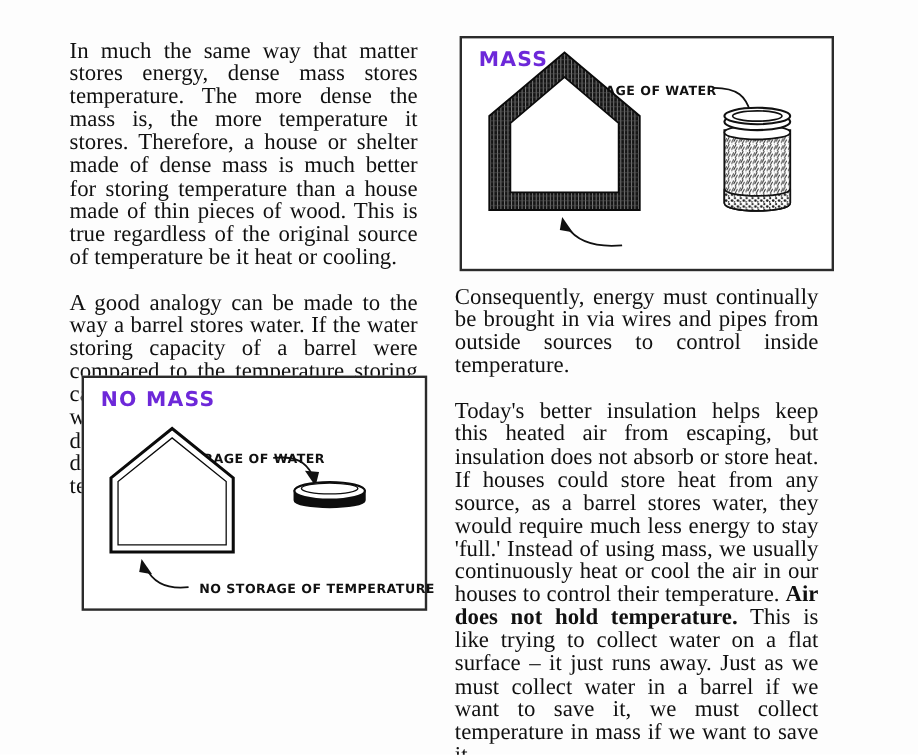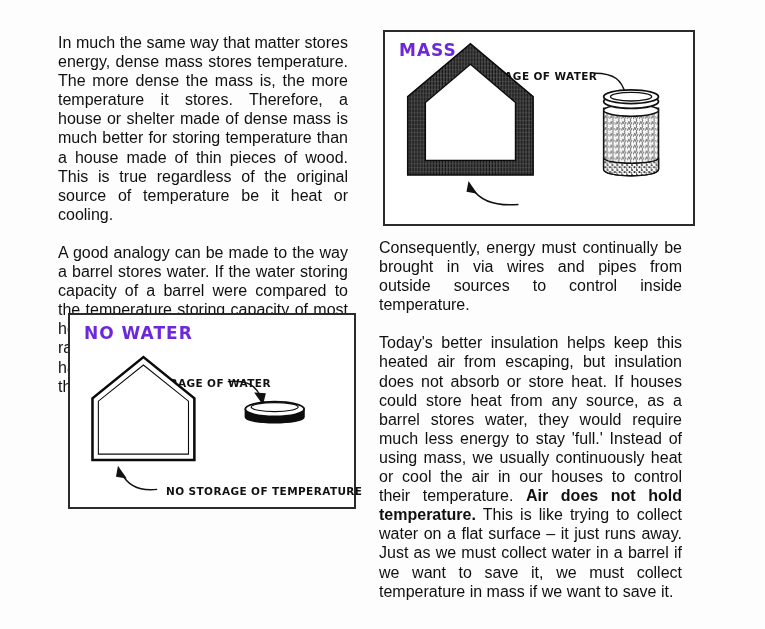--- a/index.html
+++ b/index.html
@@ -19,22 +19,22 @@
     position: absolute;
     left: 0; top: 0;
     width: 765px;
     height: 629px;
     background: #fdfdfd;
   }
 
   
   .col {
     position: absolute;
-    font-family: Liberation Sans, sans-serif;
-    font-size: 16px;
+    font-family: Liberation Serif, serif;
+    font-size: 19px;
     line-height: 19.1px;
     text-align: justify;
     color: #101010;
   }
   .col-left  { left: 58px; top: 33px; width: 290px; }
   .col-right { left: 379px; top: 238px; width: 303px; }
 
   .para { margin: 0 0 0 0; text-align: justify; }
   .para + .para { margin-top: 19px; }
   .para b { font-weight: bold; }
@@ -150,21 +150,21 @@
         <ellipse cx="250" cy="80" rx="28" ry="6" fill="#ffffff" stroke="#111" stroke-width="1.5"></ellipse>
 
         <ellipse cx="250" cy="71" rx="28" ry="7" fill="#ffffff" stroke="#111" stroke-width="1.8"></ellipse>
         <ellipse cx="250" cy="66" rx="28" ry="7" fill="#ffffff" stroke="#111" stroke-width="1.8"></ellipse>
         <ellipse cx="250" cy="66" rx="21" ry="4.4" fill="#ffffff" stroke="#111" stroke-width="1.4"></ellipse>
       </g>
     </svg>
   </div>
 
   <div class="figbox" id="nomass-box">
-    <div class="fig-title" id="nomass-title">NO WATER</div>
+    <div class="fig-title" id="nomass-title">NO MASS</div>
 
     <div class="fig-label" style="left:52px; top:62px;">NO STORAGE OF WATER</div>
     <div class="fig-label" style="left:96px; top:170px;">NO STORAGE OF TEMPERATURE</div>
 
     <svg class="svg-layer" viewBox="0 0 288 196">
 
       <g>
         <path d="M22 148 L22 85 L74 43 L126 85 L126 148 Z" fill="#ffffff" stroke="#0b0b0b" stroke-width="2.6"></path>
         <path d="M28 142 L28 88 L74 51 L120 88 L120 142 Z" fill="#ffffff" stroke="#0b0b0b" stroke-width="1.1"></path>
       </g>

